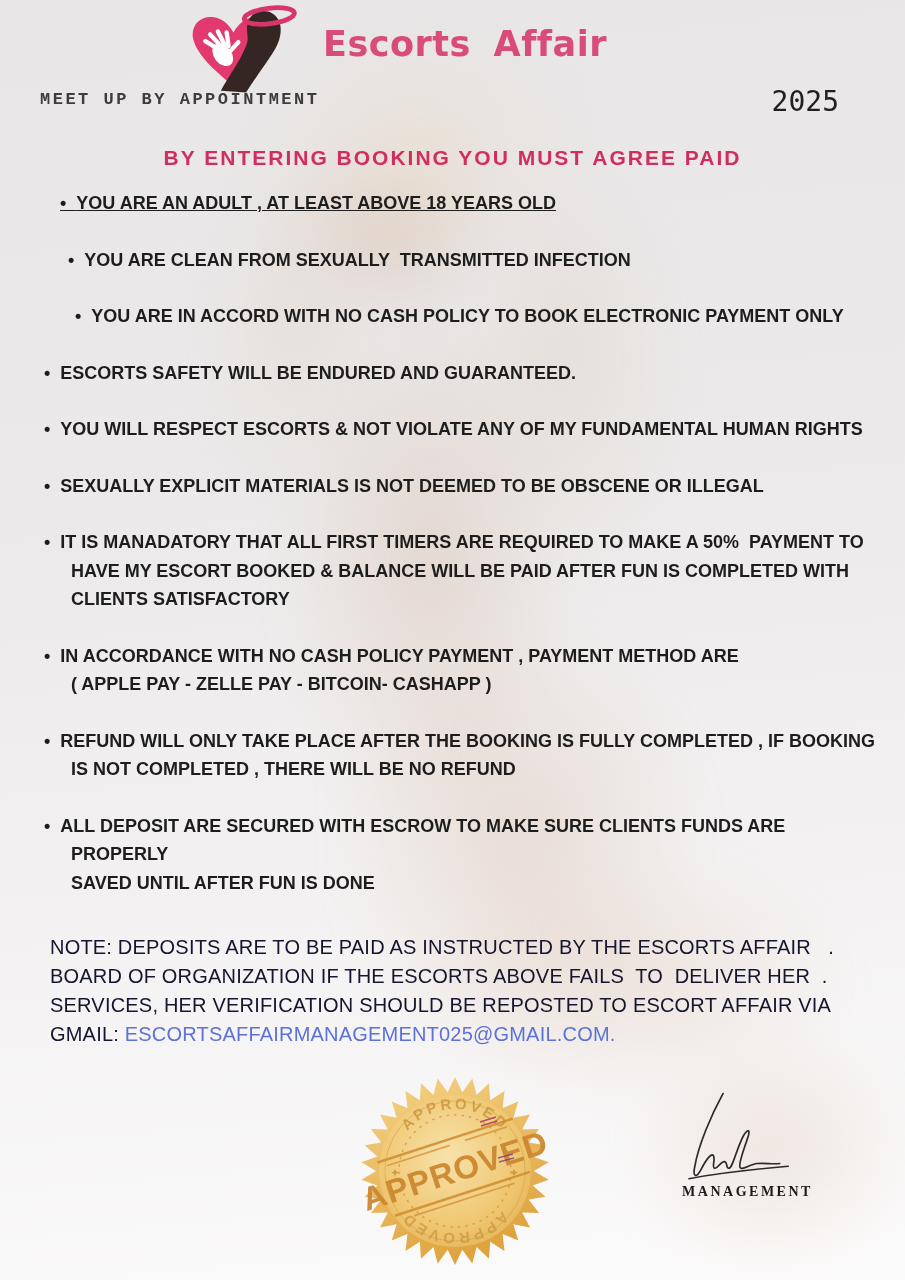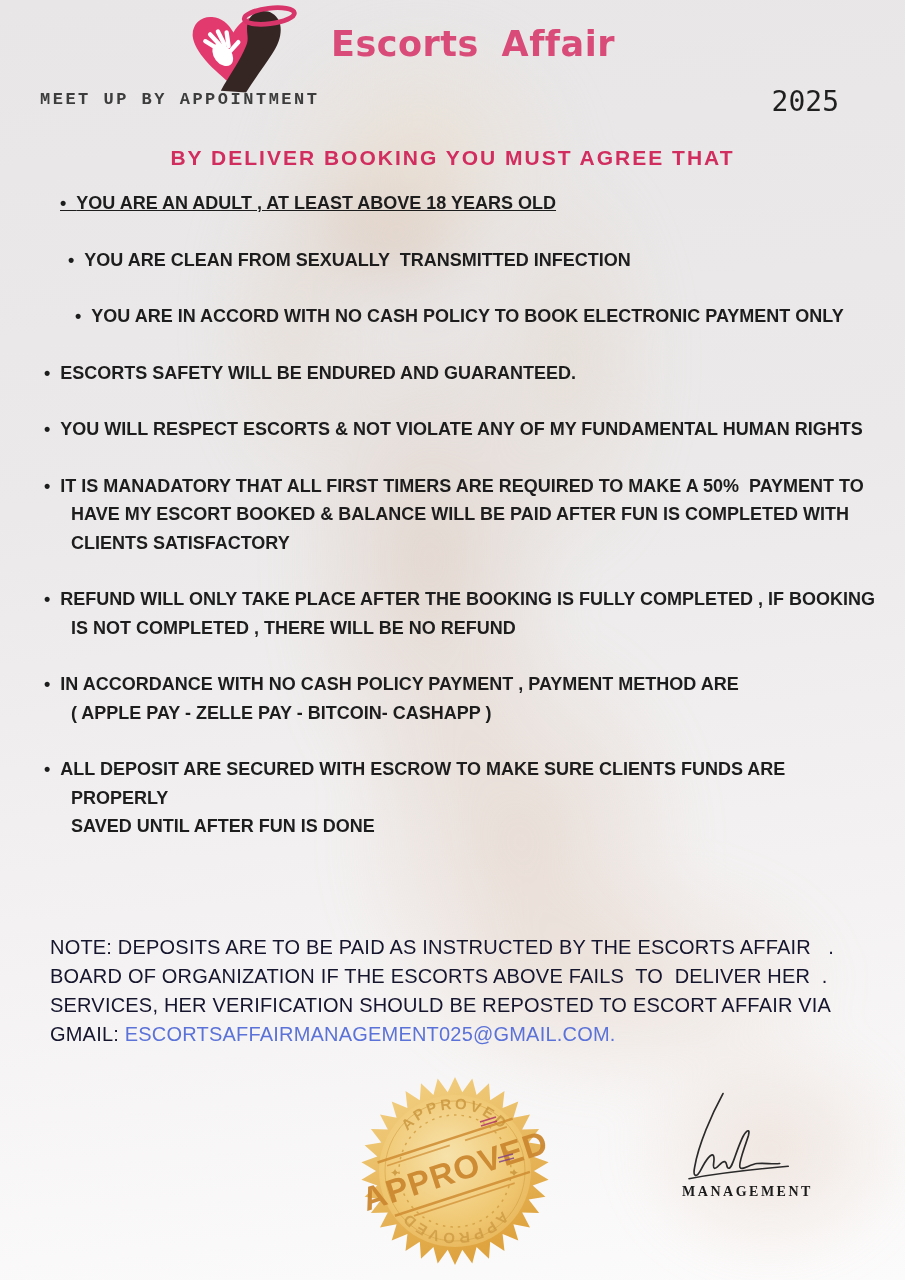--- a/index.html
+++ b/index.html
@@ -17,21 +17,21 @@
       radial-gradient(ellipse 230px 190px at 420px 150px, rgba(234,223,209,0.70), rgba(234,223,209,0) 70%),
       radial-gradient(ellipse 160px 140px at 392px 225px, rgba(212,186,168,0.55), rgba(212,186,168,0) 70%),
       radial-gradient(ellipse 120px 260px at 295px 320px, rgba(228,216,204,0.50), rgba(228,216,204,0) 70%),
       radial-gradient(ellipse 150px 300px at 565px 360px, rgba(226,212,198,0.45), rgba(226,212,198,0) 70%),
       radial-gradient(ellipse 200px 380px at 430px 560px, rgba(216,190,172,0.42), rgba(216,190,172,0) 72%),
       radial-gradient(ellipse 250px 300px at 520px 840px, rgba(218,191,172,0.40), rgba(218,191,172,0) 72%),
       radial-gradient(ellipse 300px 170px at 630px 980px, rgba(222,198,180,0.35), rgba(222,198,180,0) 72%),
       radial-gradient(ellipse 200px 170px at 770px 1150px, rgba(225,203,188,0.42), rgba(225,203,188,0) 72%);
   }
 
-  .logo { position:absolute; left:183px; top:3px; display:flex; align-items:center; gap:20px; }
+  .logo { position:absolute; left:183px; top:3px; display:flex; align-items:center; gap:12px; }
   .logo svg { display:block; }
   .brand {
     font-family:"DejaVu Sans", sans-serif; font-weight:bold; font-size:35px;
     color:#d94b78; letter-spacing:0.5px; word-spacing:10px; padding-bottom:8px;
   }
 
   .tagline {
     position:absolute; left:12px; top:90px;
     font-family:"Liberation Mono", monospace; font-size:17px; letter-spacing:2.5px;
     color:#3d3d3d; font-weight:bold;padding-left:28px;
@@ -99,35 +99,36 @@
       <path d="M80,8 C71,9 66,17 66,26 C66,33 68,37 65,44 C59,59 48,74 39,90 L65,92 C75,76 85,63 92,52 C100,40 103,28 99,18 C95,10 88,7 80,8 Z" fill="#352624"></path>
 
       <ellipse cx="89" cy="13" rx="26" ry="8" fill="none" stroke="#d8356a" stroke-width="5" transform="rotate(-7 89 13)"></ellipse>
     </svg>
     <span class="brand">Escorts Affair</span>
   </div>
 
   <div class="tagline">MEET UP BY APPOINTMENT</div>
   <div class="year">2025</div>
 
-  <h1 class="title">BY DELIVER BOOKING YOU MUST AGREE THAT</h1>
+  <h1 class="title">BY ENTERING BOOKING YOU MUST AGREE PAID</h1>
 
   <ul class="terms">
     <li class="ind1"><span class="tx">YOU ARE AN ADULT , AT LEAST ABOVE 18 YEARS OLD</span></li>
     <li class="ind2"><span class="tx">YOU ARE CLEAN FROM SEXUALLY  TRANSMITTED INFECTION</span></li>
     <li class="ind3"><span class="tx">YOU ARE IN ACCORD WITH NO CASH POLICY TO BOOK ELECTRONIC PAYMENT ONLY</span></li>
     <li><span class="tx">ESCORTS SAFETY WILL BE ENDURED AND GUARANTEED.</span></li>
     <li><span class="tx">YOU WILL RESPECT ESCORTS &amp; NOT VIOLATE ANY OF MY FUNDAMENTAL HUMAN RIGHTS</span></li>
+    <li><span class="tx">SEXUALLY EXPLICIT MATERIALS IS NOT DEEMED TO BE OBSCENE OR ILLEGAL</span></li>
     <li><span class="tx">IT IS MANADATORY THAT ALL FIRST TIMERS ARE REQUIRED TO MAKE A 50%  PAYMENT TO
 HAVE MY ESCORT BOOKED &amp; BALANCE WILL BE PAID AFTER FUN IS COMPLETED WITH
 CLIENTS SATISFACTORY</span></li>
+    <li><span class="tx">IN ACCORDANCE WITH NO CASH POLICY PAYMENT , PAYMENT METHOD ARE
+( APPLE PAY - ZELLE PAY - BITCOIN- CASHAPP )</span></li>
     <li><span class="tx">REFUND WILL ONLY TAKE PLACE AFTER THE BOOKING IS FULLY COMPLETED , IF BOOKING
 IS NOT COMPLETED , THERE WILL BE NO REFUND</span></li>
-    <li><span class="tx">IN ACCORDANCE WITH NO CASH POLICY PAYMENT , PAYMENT METHOD ARE
-( APPLE PAY - ZELLE PAY - BITCOIN- CASHAPP )</span></li>
     <li><span class="tx">ALL DEPOSIT ARE SECURED WITH ESCROW TO MAKE SURE CLIENTS FUNDS ARE PROPERLY
 SAVED UNTIL AFTER FUN IS DONE</span></li>
   </ul>
 
   <p class="note"><span>NOTE: DEPOSITS ARE TO BE PAID AS INSTRUCTED BY THE ESCORTS AFFAIR   .
 BOARD OF ORGANIZATION IF THE ESCORTS ABOVE FAILS  TO  DELIVER HER  .
 SERVICES, HER VERIFICATION SHOULD BE REPOSTED TO ESCORT AFFAIR VIA
 GMAIL: </span><span class="email">ESCORTSAFFAIRMANAGEMENT025@GMAIL.COM.</span></p>
 
   <svg class="seal" viewBox="0 0 190 190">

